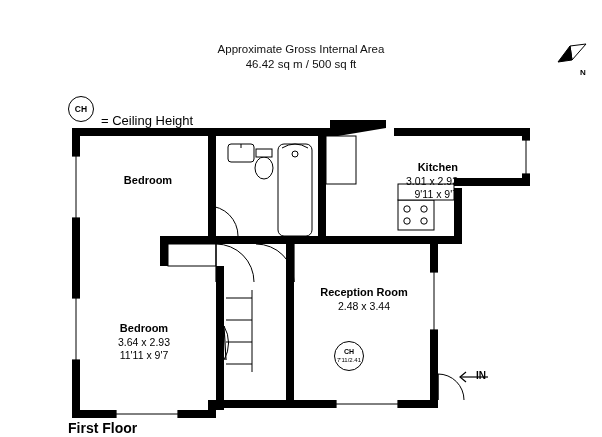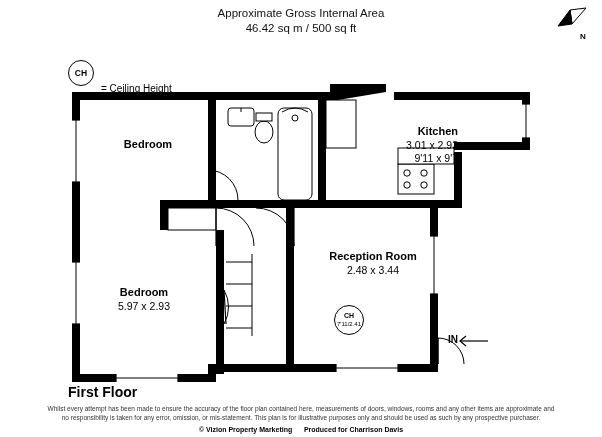--- a/index.html
+++ b/index.html
@@ -7,21 +7,21 @@
     margin: 0; padding: 0;
     background: #ffffff;
   }
   body {
     width: 602px; height: 437px;
     position: relative;
     font-family: "Liberation Sans", sans-serif;
     color: #000000;
     overflow: hidden;
   }
-  #stage { position: absolute; inset: 0; }
+  #stage { position: absolute; inset: 0; margin-top: 36px; }
 
   .abs { position: absolute; }
 
   
   .header {
     left: 0; top: 6px; width: 602px;
     text-align: center;
     font-size: 11.5px;
     line-height: 15px;
     color: #111;
@@ -38,22 +38,22 @@
   
   .legend { left: 68px; top: 60px; width: 180px; height: 28px; }
   .legend .circle {
     position: absolute; left: 0; top: 0;
     width: 26px; height: 26px; border-radius: 50%;
     border: 1px solid #000; background: #fff;
     font-size: 8.5px; font-weight: bold;
     display: flex; align-items: center; justify-content: center;
   }
   .legend .txt {
-    position: absolute; left: 33px; top: 23px;
-    font-size: 10px; white-space: nowrap;
+    position: absolute; left: 33px; top: 17px;
+    font-size: 13px; white-space: nowrap;
   }
 
   
   .room-label {
     position: absolute;
     text-align: center;
     font-size: 10.5px;
     line-height: 13.5px;
     color: #000;
     white-space: nowrap;
@@ -280,34 +280,35 @@
   </div>
 
   <div class="room-label" style="left:348px; top:125px; width:110px;text-align:right;">
     <div class="name">Kitchen</div>
     <div>3.01 x 2.93</div>
     <div>9'11 x 9'7</div>
   </div>
 
   <div class="room-label" style="left:84px; top:286px; width:120px;">
     <div class="name">Bedroom</div>
-    <div>5.97 x 2.93</div>
-  </div>
-
-  <div class="room-label" style="left:311px; top:250px; width:124px;">
+    <div>3.64 x 2.93</div>
+    <div>11'11 x 9'7</div>
+  </div>
+
+  <div class="room-label" style="left:302px; top:250px; width:124px;">
     <div class="name">Reception Room</div>
     <div>2.48 x 3.44</div>
   </div>
 
   <div class="ch-badge" style="left:334px; top:305px;">
     <span class="t">CH</span>
     <span class="v">7'11/2.41</span>
   </div>
 
-  <div class="in-marker" style="left:448px; top:334px;">IN</div>
+  <div class="in-marker" style="left:476px; top:334px;">IN</div>
 
   <div class="floor-title">First Floor</div>
 
   <div class="footer">
     <div class="legal">Whilst every attempt has been made to ensure the accuracy of the floor plan contained here, measurements of doors, windows, rooms and any other items are approximate and</div>
     <div class="legal">no responsibility is taken for any error, omission, or mis-statement. This plan is for illustrative purposes only and should be used as such by any prospective purchaser.</div>
     <div class="credit">
       <b>© Vizion Property Marketing</b>
       &nbsp;&nbsp;&nbsp;&nbsp;
       <b>Produced for Charrison Davis</b>

